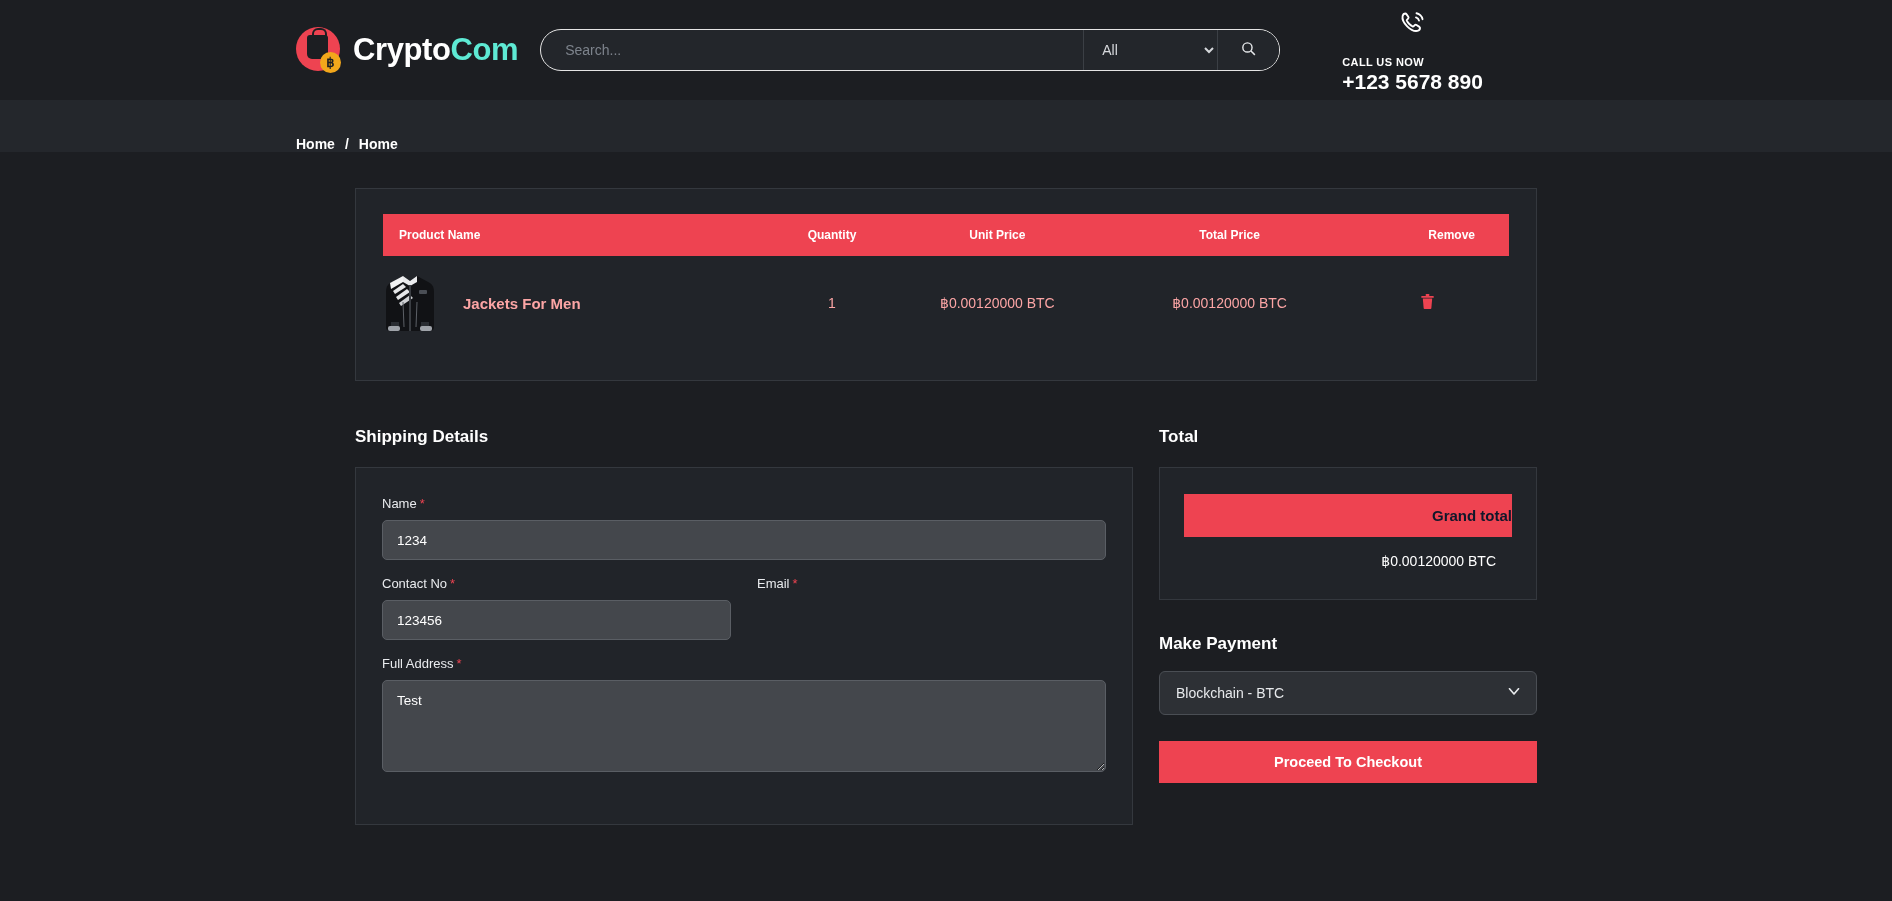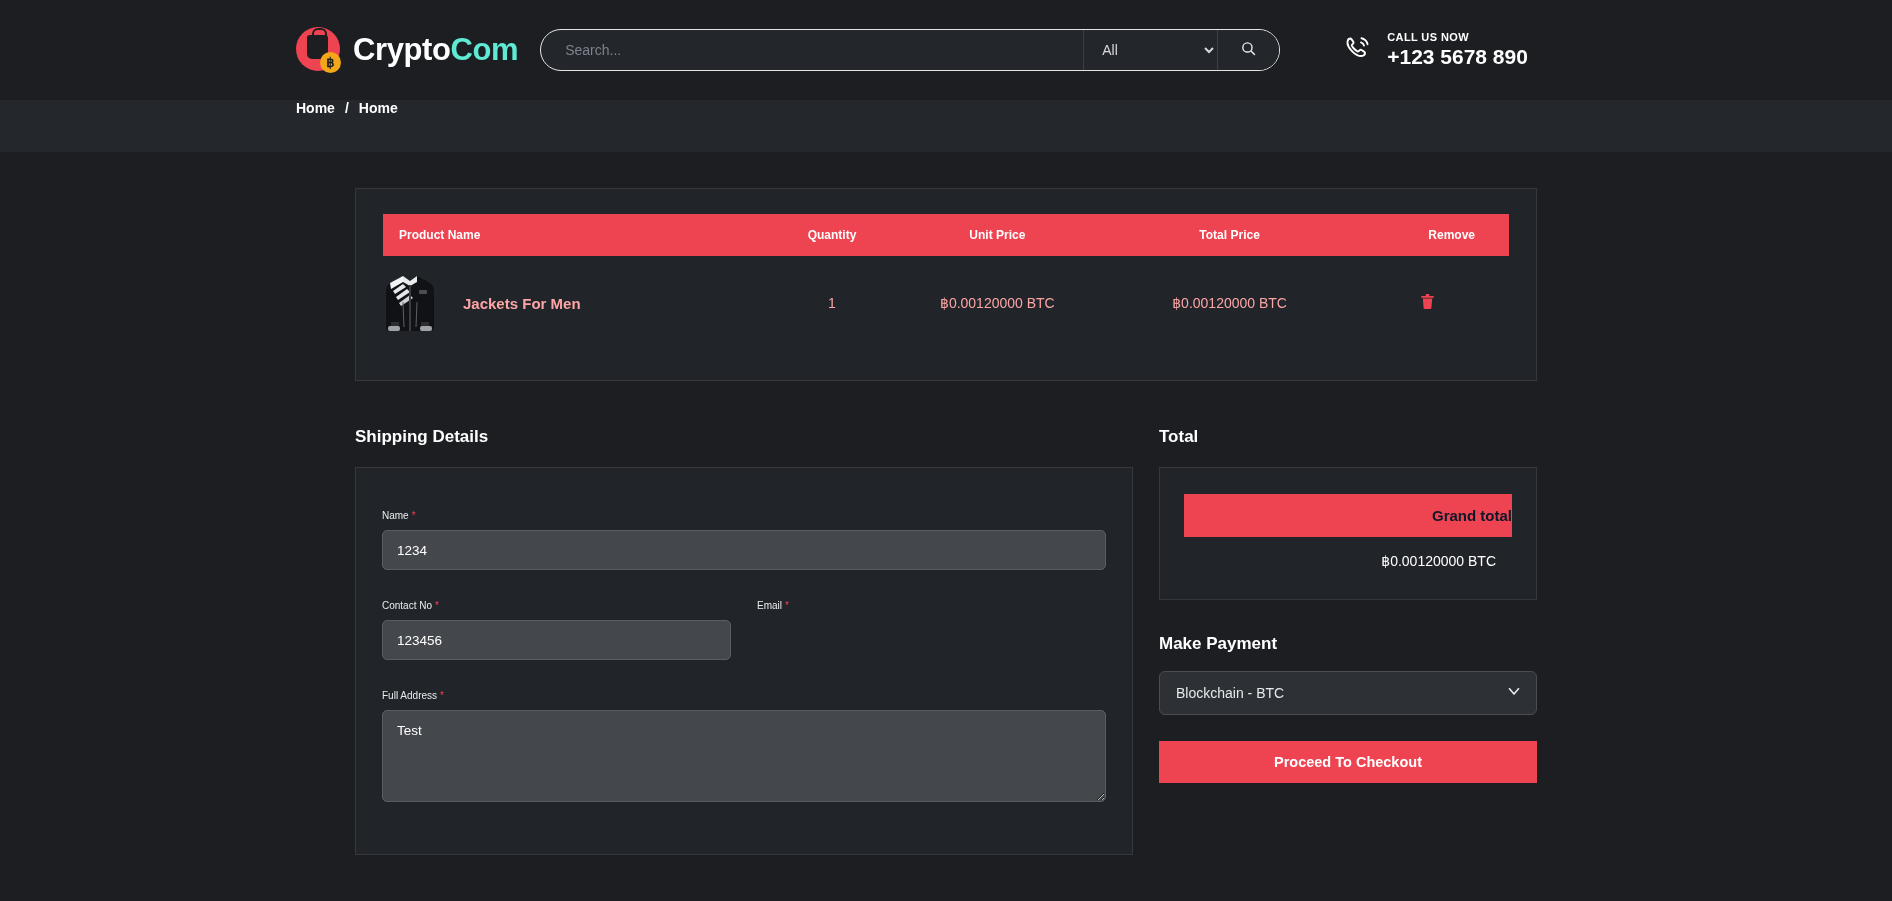--- a/index.html
+++ b/index.html
@@ -94,30 +94,30 @@
   .search-btn {
     width: 62px;
     background: #23262b;
     border: none;
     border-left: 1px solid #3b3f45;
     color: #e7e9ec;
     display: flex; align-items: center; justify-content: center;
     cursor: pointer;
   }
 
-  .callus { display: flex; align-items: center; gap: 13px; margin-left: 40px; flex-shrink: 0; }
+  .callus { display: flex; align-items: center; gap: 13px; margin-left: 40px; flex-shrink: 0; flex-direction: column; }
   .callus-label { font-size: 11px; font-weight: bold; letter-spacing: 0.4px; color: #ffffff; }
   .callus-number { font-size: 21px; font-weight: bold; margin-top: 2px; }
 
   
   .breadcrumb-bar {
     height: 52px;
     background: #24272c;
     display: flex;
-    align-items: flex-start;
+    align-items: flex-end;
   }
   .breadcrumb {
     width: 1300px; margin: 0 auto;
     display: flex; align-items: center; gap: 10px;
     font-size: 14px; font-weight: bold;
   }
   .breadcrumb a { color: #ffffff; text-decoration: none; }
   .breadcrumb .sep { color: #ffffff; }
 
   
@@ -161,21 +161,21 @@
   .col-right { width: 378px; }
 
   .section-title { font-size: 17px; font-weight: bold; margin-bottom: 20px; }
 
   .form-panel {
     background: #212429;
     border: 1px solid #34383e;
     padding: 28px 26px 32px;
   }
   .field { margin-bottom: 16px; }
-  .field-label { font-size: 10px; color: #e9ebee; margin-bottom: 9px; display: block; margin-top: 14px; }
+  .field-label { font-size: 13px; color: #e9ebee; margin-bottom: 9px; display: block; }
   .req { color: #ee4351; margin-left: 3px; }
   .inp {
     width: 100%;
     height: 40px;
     background: #44474c;
     border: 1px solid #5a5e64;
     border-radius: 5px;
     color: #ffffff;
     font-size: 13.5px;
     padding: 0 14px;

